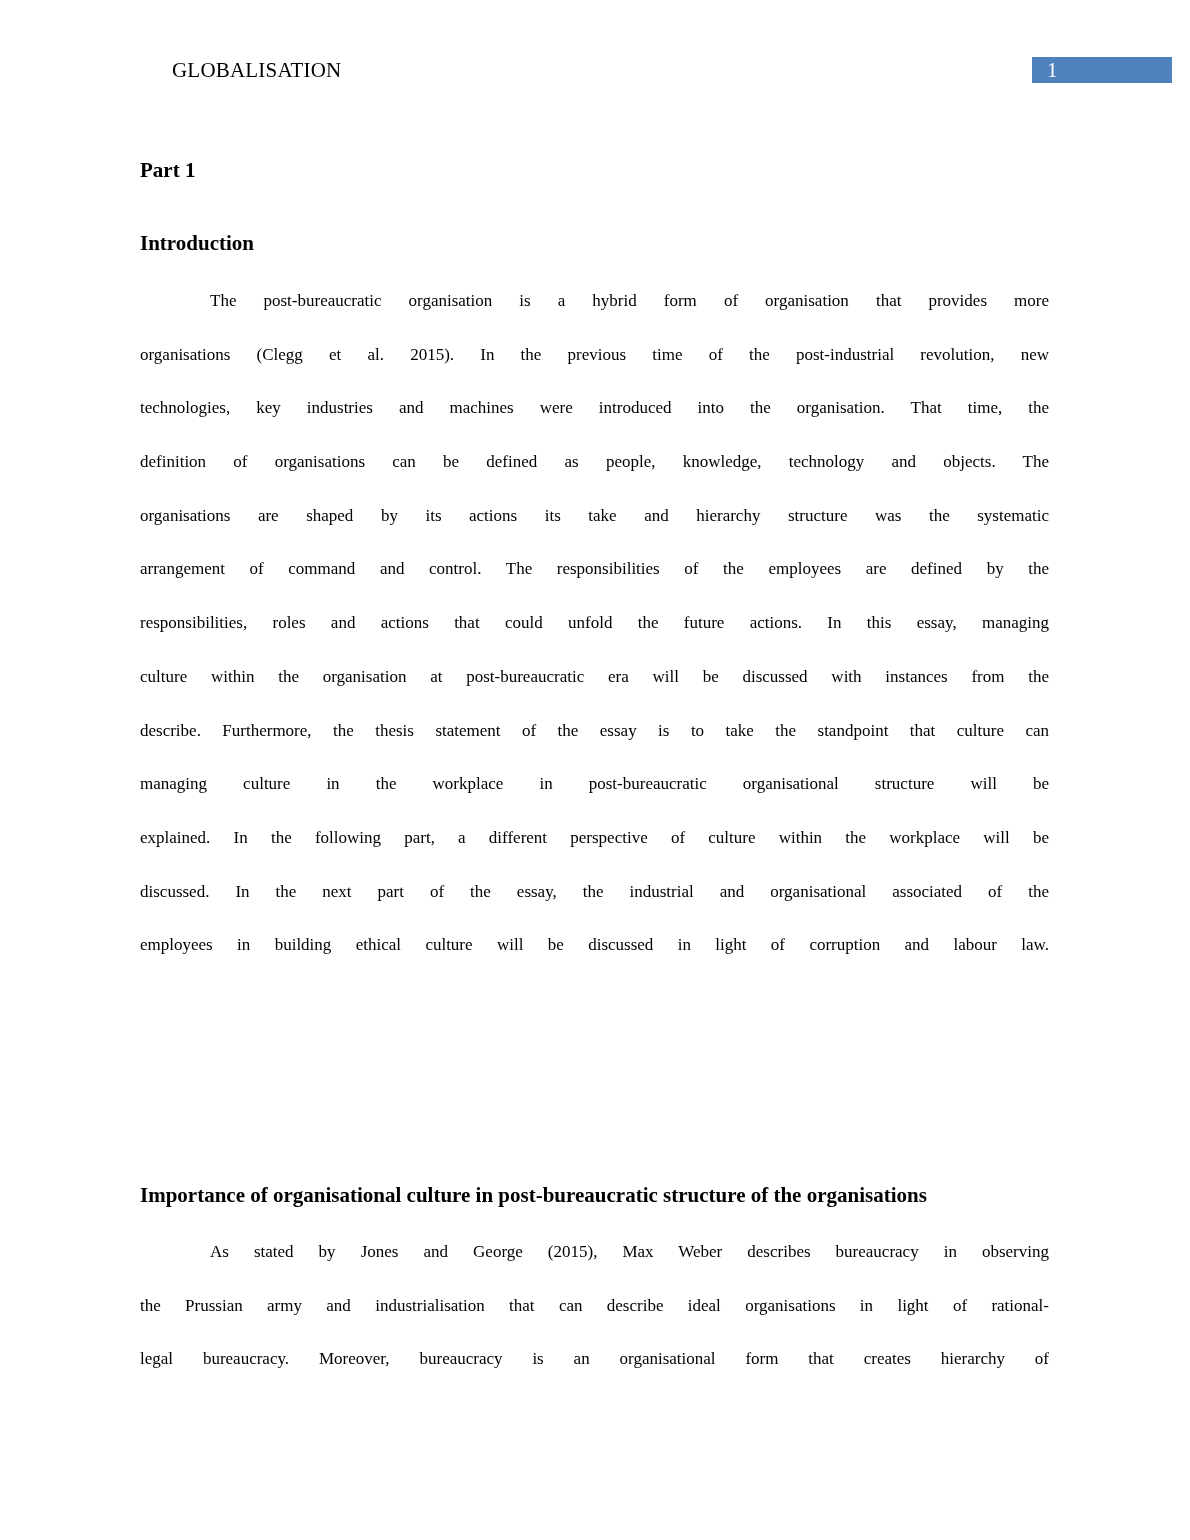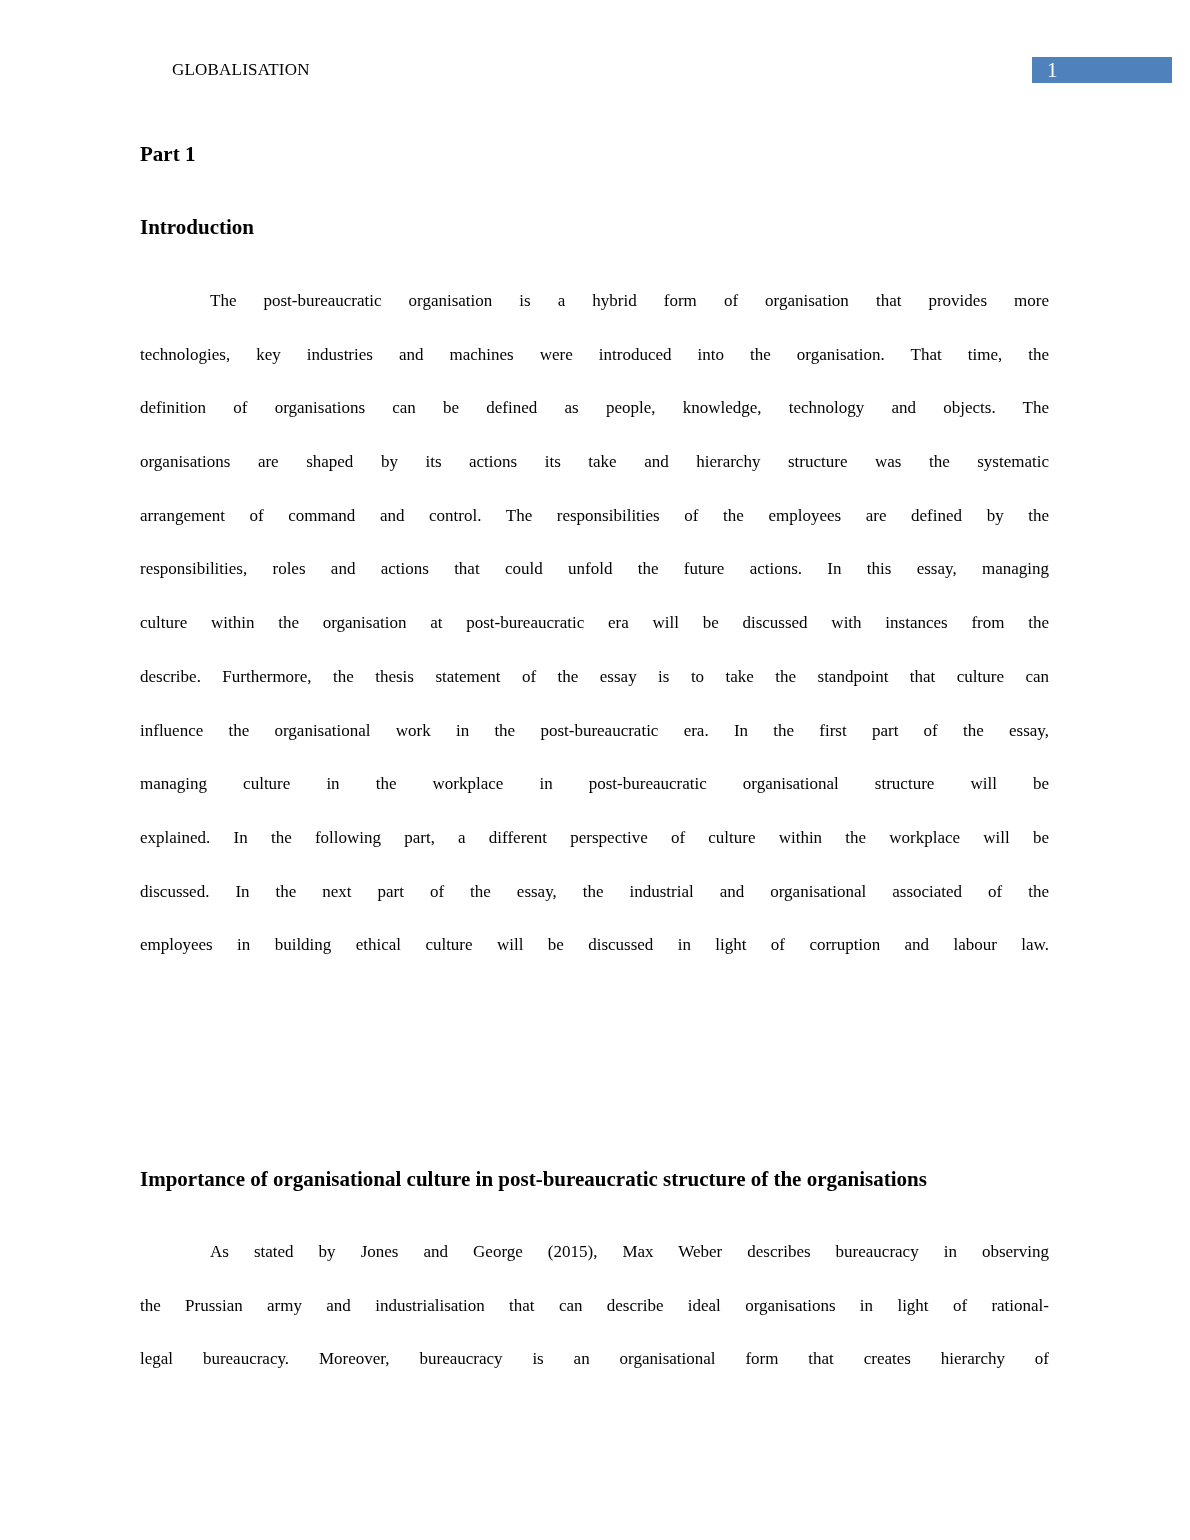--- a/index.html
+++ b/index.html
@@ -12,21 +12,21 @@
     height: 1540px;
     position: relative;
     overflow: hidden;
     font-family: "Liberation Serif", "DejaVu Serif", serif;
     color: #000000;
   }
   .header-title {
     position: absolute;
     left: 172px;
     top: 57px;
-    font-size: 17px;
+    font-size: 21px;
     line-height: 26px;
     letter-spacing: 0.2px;
   }
   .page-number-box {
     position: absolute;
     left: 1032px;
     top: 57px;
     width: 140px;
     height: 26px;
     background: #4f81bd;
@@ -39,20 +39,21 @@
     line-height: 26px;
     color: #ffffff;
   }
   .heading {
     position: absolute;
     left: 140px;
     font-size: 21px;
     font-weight: bold;
     line-height: 28px;
     white-space: nowrap;
+    margin-top: 16px;
   }
   .para {
     position: absolute;
     left: 140px;
     width: 909px;
   }
   .line {
     font-size: 17px;
     height: 53.7px;
     line-height: 28px;
@@ -84,42 +85,42 @@
 
 <div class="heading" style="top:140px;">Part 1</div>
 
 <div class="heading" style="top:213px;">Introduction</div>
 
 <div class="para" style="top:287px;">
   <div class="line indent">
       <span>The post-bureaucratic organisation is a hybrid form of organisation that provides more</span>
     </div>
   <div class="line">
+      <span>organisations (Clegg et al. 2015). In the previous time of the post-industrial revolution, new</span>
+    </div>
+  <div class="line">
       <span>technologies, key industries and machines were introduced into the organisation. That time, the</span>
     </div>
   <div class="line">
       <span>definition of organisations can be defined as people, knowledge, technology and objects. The</span>
     </div>
   <div class="line">
       <span>organisations are shaped by its actions its take and hierarchy structure was the systematic</span>
     </div>
   <div class="line">
       <span>arrangement of command and control. The responsibilities of the employees are defined by the</span>
     </div>
   <div class="line">
       <span>responsibilities, roles and actions that could unfold the future actions. In this essay, managing</span>
     </div>
   <div class="line">
       <span>culture within the organisation at post-bureaucratic era will be discussed with instances from the</span>
     </div>
   <div class="line">
       <span>describe. Furthermore, the thesis statement of the essay is to take the standpoint that culture can</span>
-    </div>
-  <div class="line">
-      <span>influence the organisational work in the post-bureaucratic era. In the first part of the essay,</span>
     </div>
   <div class="line">
       <span>managing culture in the workplace in post-bureaucratic organisational structure will be</span>
     </div>
   <div class="line">
       <span>explained. In the following part, a different perspective of culture within the workplace will be</span>
     </div>
   <div class="line">
       <span>discussed. In the next part of the essay, the industrial and organisational associated of the</span>
     </div>

